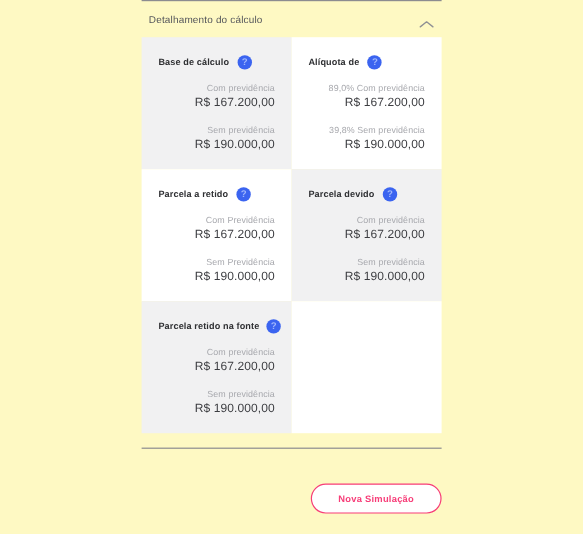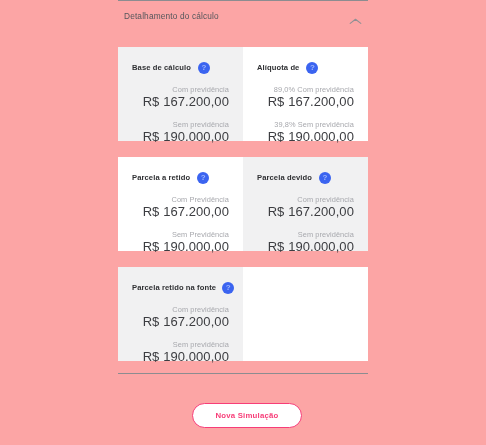--- a/index.html
+++ b/index.html
@@ -9,21 +9,21 @@
     height: 445px;
     background: #ffffff;
     font-family: "Liberation Sans", sans-serif;
     overflow: hidden;
   }
 
   .page {
     position: relative;
     width: 486px;
     height: 445px;
-    background: #fca5a5;
+    background: #fef9c3;
   }
 
   
   .section {
     position: absolute;
     left: 118px;
     top: 0px;
     width: 250px;
   }
 
@@ -71,21 +71,20 @@
     width: 250px;
     display: grid;
     grid-template-columns: 125px 125px;
     grid-auto-rows: 110px;
   }
 
   .card {
     padding: 14px 14px 10px 14px;
     background: #ffffff;
     position: relative;
-    margin-top: 16px;
   }
   .card.shaded { background: #f1f1f2; }
   .card.empty { background: #ffffff; }
 
   .card-head {
     display: flex;
     align-items: center;
     gap: 7px;
     margin-bottom: 10px;
     height: 13px;
@@ -121,35 +120,35 @@
 
   .row-label {
     font-size: 7.4px;
     color: #a7a8ad;
     letter-spacing: 0.08px;
     line-height: 12px;
     white-space: nowrap;
   }
 
   .row-value {
-    font-size: 13px;
+    font-size: 10px;
     color: #3c3d41;
     letter-spacing: 0.08px;
     line-height: 12px;
     white-space: nowrap;
   }
 
   
   .footer {
     position: absolute;
     left: 118px;
     top: 403px;
     width: 250px;
     display: flex;
-    justify-content: center;
+    justify-content: flex-end;
     padding-left: 8px;
   }
 
   .btn-outline {
     border: 1px solid #f73d78;
     color: #f73d78;
     background: #ffffff;
     border-radius: 20px;
     font-family: "Liberation Sans", sans-serif;
     font-size: 7.8px;

